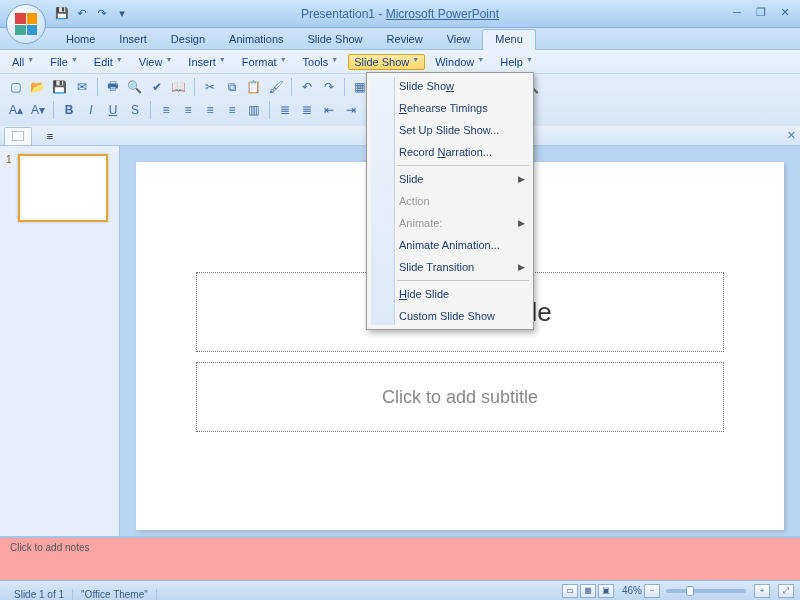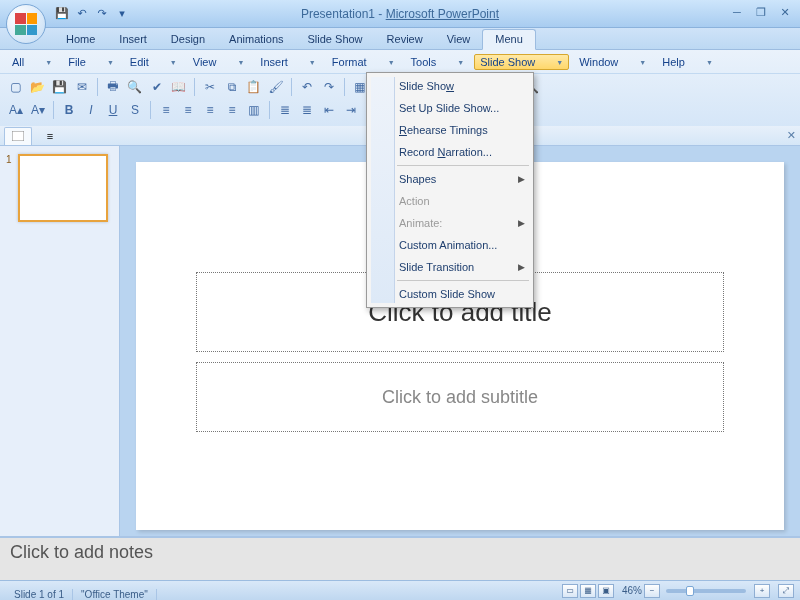--- a/index.html
+++ b/index.html
@@ -21,40 +21,40 @@
   .win-ctrl span{width:18px;height:16px;display:flex;align-items:center;justify-content:center;font-size:11px;}
 
   
   .ribbon-tabs { height:22px; background:linear-gradient(#cfe3f8,#bcd8f3); display:flex; align-items:flex-end; padding-left:54px; gap:0; border-bottom:1px solid #9cbce0;}
   .ribbon-tabs .tab { padding:3px 12px 4px; color:#1e3e6e; font-size:11px; }
   .ribbon-tabs .tab.active { background:#e8f1fb; border:1px solid #9cbce0; border-bottom:1px solid #e8f1fb; border-radius:3px 3px 0 0; color:#1e3e6e; position:relative; top:1px;}
 
   
   .menu-ribbon { background:linear-gradient(#eaf2fb,#d2e4f7); border-bottom:1px solid #9cbce0; padding:4px 0 2px;}
   .menu-row1 { display:flex; align-items:center; gap:4px; padding:0 6px 3px; border-bottom:1px solid #c2d9f1;}
-  .menu-row1 .mitem { color:#15428b; padding:2px 6px; display:flex; align-items:center; gap:21px;}
+  .menu-row1 .mitem { color:#15428b; padding:2px 6px; display:flex; align-items:flex-start; gap:3px;}
   .menu-row1 .mitem.active { background:linear-gradient(#ffe9a6,#ffd76b); border:1px solid #d6a72f; border-radius:2px; padding:1px 5px;}
   .dd { font-size:7px; color:#5a7fa9;}
   .tool-rows { padding:3px 6px 0;}
   .tool-row { display:flex; align-items:center; gap:2px; margin-bottom:3px;}
   .tbtn { width:20px; height:20px; display:flex; align-items:center; justify-content:center; border:1px solid transparent; border-radius:2px; color:#416aa3; font-size:12px;}
   .sep { width:1px; height:18px; background:#a9c5e6; margin:0 3px;}
   .menu-label { text-align:center; color:#5a7fa9; font-size:10px; padding-bottom:2px;}
   .font-box { height:18px; width:24px; border:1px solid #9cbce0; background:#fff; display:flex; align-items:center; justify-content:center;}
   .sidebar-head { position:absolute; top:126px; left:0; right:0; height:20px; background:linear-gradient(#e7f0fa,#d5e6f7); border-bottom:1px solid #a9c5e6; display:flex; align-items:center;}
   .sidebar-head .thtab { width:28px; height:18px; margin-left:4px; background:#f6fafe; border:1px solid #a9c5e6; border-bottom:none; border-radius:2px 2px 0 0; display:flex; align-items:center; justify-content:center;}
   .sidebar-head .close { margin-left:auto; margin-right:4px; color:#5a7fa9;}
   .thumbs { width:120px; background:#e7effa; border-right:1px solid #a9c5e6; padding:8px 6px;}
   .thumb-n { color:#8a5a1a; font-size:10px; float:left; margin-right:4px;}
   .thumb { width:90px; height:68px; background:#fff; border:2px solid #e8a33d; box-shadow:0 0 3px rgba(0,0,0,.2); margin-left:12px;}
   .canvas { flex:1; background:#fff; margin:10px 10px 0 10px; position:relative; box-shadow:2px 2px 4px rgba(0,0,0,.15);}
   .placeholder { position:absolute; border:1px dotted #777; display:flex; align-items:center; justify-content:center; color:#888;}
   .ph-title { left:60px; right:60px; top:110px; height:80px; font-size:26px; color:#333;}
   .ph-sub { left:60px; right:60px; top:200px; height:70px; font-size:18px;}
-  .notes { position:absolute; left:0; right:0; bottom:20px; height:44px; background:#e5e5e5; border-top:2px solid #a9c5e6; padding:4px 10px; color:#555; font-size:18px;}
+  .notes { position:absolute; left:0; right:0; bottom:20px; height:44px; background:#fca5a5; border-top:2px solid #a9c5e6; padding:4px 10px; color:#555; font-size:10px;}
   .workarea-outer{position:absolute;top:146px;bottom:64px;left:0;right:0;display:flex;}
 
   
   .status { position:absolute; bottom:0; left:0; right:0; height:20px; background:linear-gradient(#d9e8f8,#bfd7f0); border-top:1px solid #9cbce0; display:flex; align-items:center; font-size:10px; color:#3a5d88; padding:0 6px;}
   .status .cell { padding:0 8px; border-right:1px solid #a9c5e6;margin-top:8px;}
   .status .spacer{flex:1;}
   .vbtn{width:16px;height:14px;border:1px solid #8faed3;background:linear-gradient(#fefefe,#d9e7f6);margin-left:2px;display:flex;align-items:center;justify-content:center;font-size:8px;}
   .zoom-track{width:80px;height:4px;background:#9cbce0;margin:0 6px;position:relative;border-radius:2px;}
   .zoom-thumb{position:absolute;left:20px;top:-3px;width:8px;height:10px;background:#fefefe;border:1px solid #7aa7d6;border-radius:2px;}
 
@@ -275,54 +275,58 @@
 </div>
 
 <div class="dropdown">
   <div class="dropdown-inner">
     <div class="iconcol"></div>
     <div class="drow">
         <span class="dicon">▣</span>
         <span>Slide Sho<span class="ul">w</span></span>
       </div>
     <div class="drow">
+        <span class="dicon">⏱</span>
+        <span><span class="ul">R</span>ehearse Timings</span>
+      </div>
+    <div class="drow">
         <span class="dicon">⚙</span>
         <span>Set Up Slide Show...</span>
       </div>
     <div class="drow">
-        <span class="dicon">⏱</span>
-        <span><span class="ul">R</span>ehearse Timings</span>
-      </div>
-    <div class="drow">
         <span class="dicon">🎤</span>
         <span>Record <span class="ul">N</span>arration...</span>
       </div>
     <div class="dsep"></div>
     <div class="drow">
         <span class="dicon">◇</span>
-        <span>Shapes</span>
+        <span>Slide</span>
         <span class="arrow">▶</span>
       </div>
     <div class="drow disabled">
         <span class="dicon">⚡</span>
         <span>Action</span>
       </div>
     <div class="drow disabled">
         <span class="dicon">✦</span>
         <span>Animate:</span>
         <span class="arrow">▶</span>
       </div>
     <div class="drow">
         <span class="dicon">✨</span>
-        <span>Custom Animation...</span>
+        <span>Animate Animation...</span>
       </div>
     <div class="drow">
         <span class="dicon"></span>
         <span>Slide Transition</span>
         <span class="arrow">▶</span>
       </div>
     <div class="dsep"></div>
     <div class="drow">
+        <span class="dicon">▭</span>
+        <span><span class="ul">H</span>ide Slide</span>
+      </div>
+    <div class="drow">
         <span class="dicon">▤</span>
         <span>Custom Slide Show</span>
       </div>
   </div>
 </div>
 
 </body></html>

